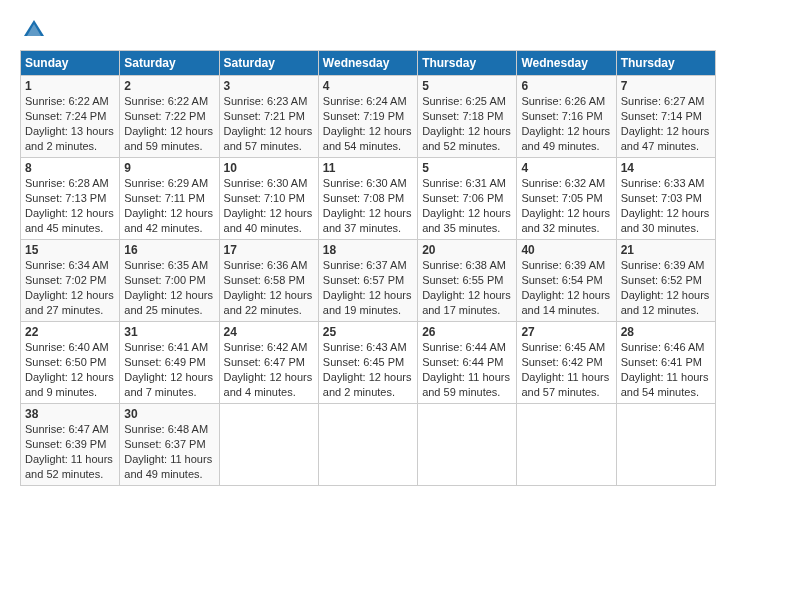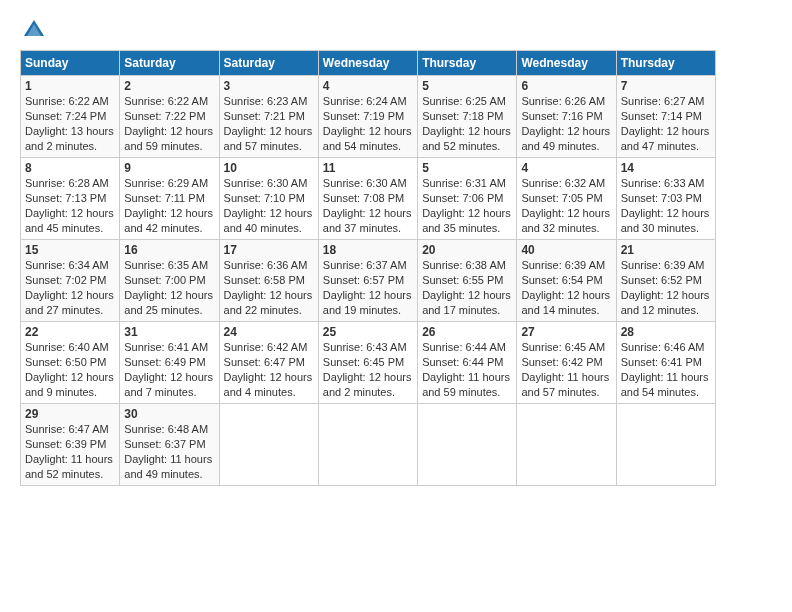--- a/index.html
+++ b/index.html
@@ -252,21 +252,21 @@
         <span class="day-num">27</span>
         <span class="cell-text">Sunrise: 6:45 AM<br>Sunset: 6:42 PM<br>Daylight: 11 hours<br>and 57 minutes.</span>
       </td>
           <td>
         <span class="day-num">28</span>
         <span class="cell-text">Sunrise: 6:46 AM<br>Sunset: 6:41 PM<br>Daylight: 11 hours<br>and 54 minutes.</span>
       </td>
         </tr>
         <tr>
           <td>
-        <span class="day-num">29</span>
+        <span class="day-num">38</span>
         <span class="cell-text">Sunrise: 6:47 AM<br>Sunset: 6:39 PM<br>Daylight: 11 hours<br>and 52 minutes.</span>
       </td>
           <td>
         <span class="day-num">30</span>
         <span class="cell-text">Sunrise: 6:48 AM<br>Sunset: 6:37 PM<br>Daylight: 11 hours<br>and 49 minutes.</span>
       </td>
           <td class="empty-cell"></td>
           <td class="empty-cell"></td>
           <td class="empty-cell"></td>
           <td class="empty-cell"></td>

